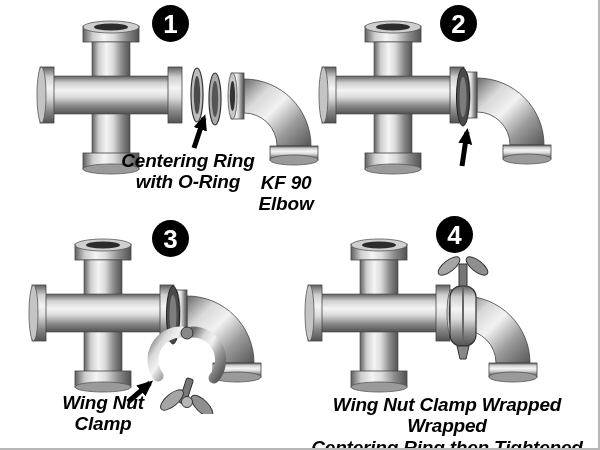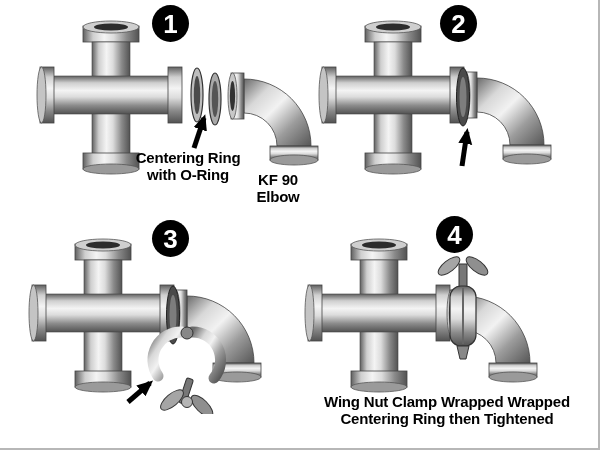--- a/index.html
+++ b/index.html
@@ -4,22 +4,22 @@
 <style>
   * { margin:0; padding:0; box-sizing:border-box; }
   html,body { width:600px; height:450px; }
   body { font-family:"Liberation Sans", sans-serif; background:#ffffff; overflow:hidden; }
   .canvas { position:relative; width:600px; height:450px; background:#ffffff; overflow:hidden;
             border-right:2px solid #b7b7b7; border-bottom:2px solid #b7b7b7; }
   .abs { position:absolute; }
   .badge { width:37px; height:37px; border-radius:50%; background:#000; color:#fff;
            display:flex; align-items:center; justify-content:center;
            font-size:26px; font-weight:bold; line-height:1; }
-  .lbl { font-weight:bold; font-size:15px; line-height:1.12; color:#000;
-         text-align:center; white-space:pre-line; letter-spacing:-0.2px; }
+  .lbl { font-weight:bold; font-size:19px; line-height:1.12; color:#000;
+         text-align:center; white-space:pre-line; letter-spacing:-0.2px;font-style:italic; }
 </style>
 </head>
 <body>
 
 <svg width="0" height="0" style="position:absolute" aria-hidden="true">
   <defs>
     <linearGradient id="mH" x1="0" y1="0" x2="1" y2="0">
       <stop offset="0" stop-color="#606060"></stop>
         <stop offset="0.18" stop-color="#cfcfcf"></stop>
       <stop offset="0.38" stop-color="#f4f4f4"></stop>
@@ -114,21 +114,21 @@
   <svg class="abs" style="left:226px;top:50px" width="110" height="120">
       <use href="#sym-elbow"></use>
     </svg>
 
   <svg class="abs" style="left:184px;top:104px" width="34" height="48">
     <line x1="10" y1="44" x2="20" y2="14" stroke="#000" stroke-width="5" marker-end="url(#ah)"></line>
   </svg>
 
   <div class="lbl abs" style="left:118px;top:150px;width:140px">Centering Ring
 with O-Ring</div>
-  <div class="lbl abs" style="left:236px;top:172px;width:84px">KF 90
+  <div class="lbl abs" style="left:244px;top:172px;width:84px">KF 90
 Elbow</div>
 
   <div class="badge abs" style="left:440px;top:5px">2</div>
 
   <svg class="abs" style="left:318px;top:20px" width="150" height="155">
       <use href="#sym-cross"></use>
     </svg>
   <svg class="abs" style="left:459px;top:49px" width="110" height="120">
       <use href="#sym-elbow"></use>
     </svg>
@@ -153,20 +153,22 @@
       <use href="#sym-joint-ring"></use>
     </svg>
   <svg class="abs" style="left:140px;top:326px" width="95" height="88">
       <use href="#sym-clamp-open"></use>
     </svg>
 
   <svg class="abs" style="left:122px;top:372px" width="42" height="34">
     <line x1="6" y1="30" x2="28" y2="11" stroke="#000" stroke-width="5" marker-end="url(#ah)"></line>
   </svg>
 
+  <div class="lbl abs" style="left:58px;top:392px;width:90px">Wing Nut
+Clamp</div>
 
   <div class="badge abs" style="left:436px;top:216px">4</div>
 
   <svg class="abs" style="left:304px;top:238px" width="150" height="155">
       <use href="#sym-cross"></use>
     </svg>
   <svg class="abs" style="left:445px;top:267px" width="110" height="120">
       <use href="#sym-elbow"></use>
     </svg>
   <svg class="abs" style="left:433px;top:252px" width="60" height="110">

